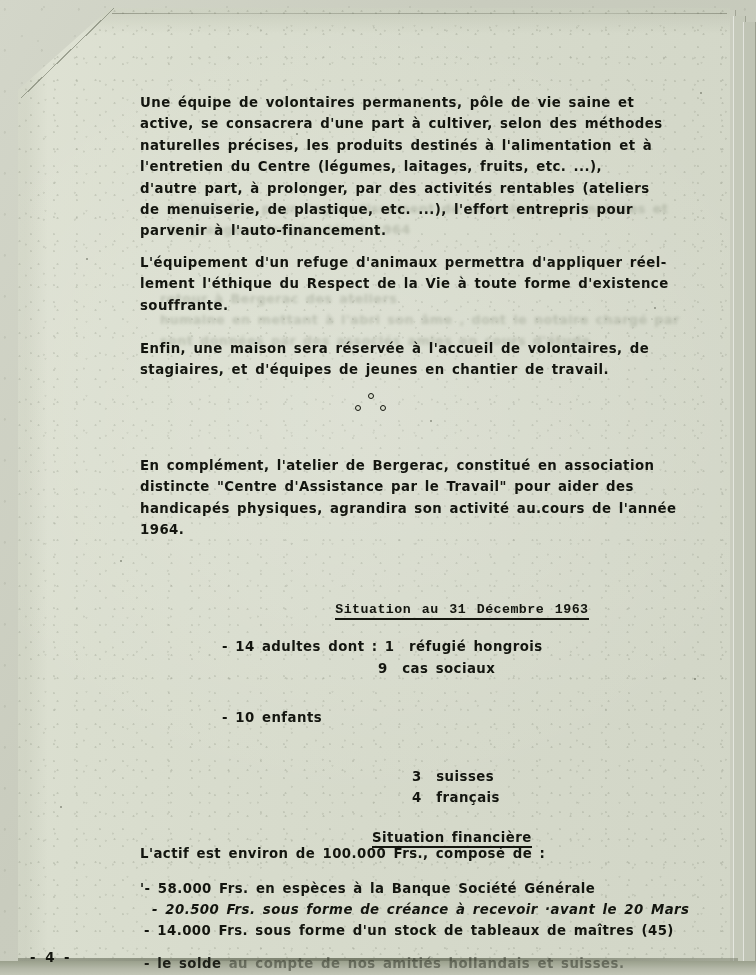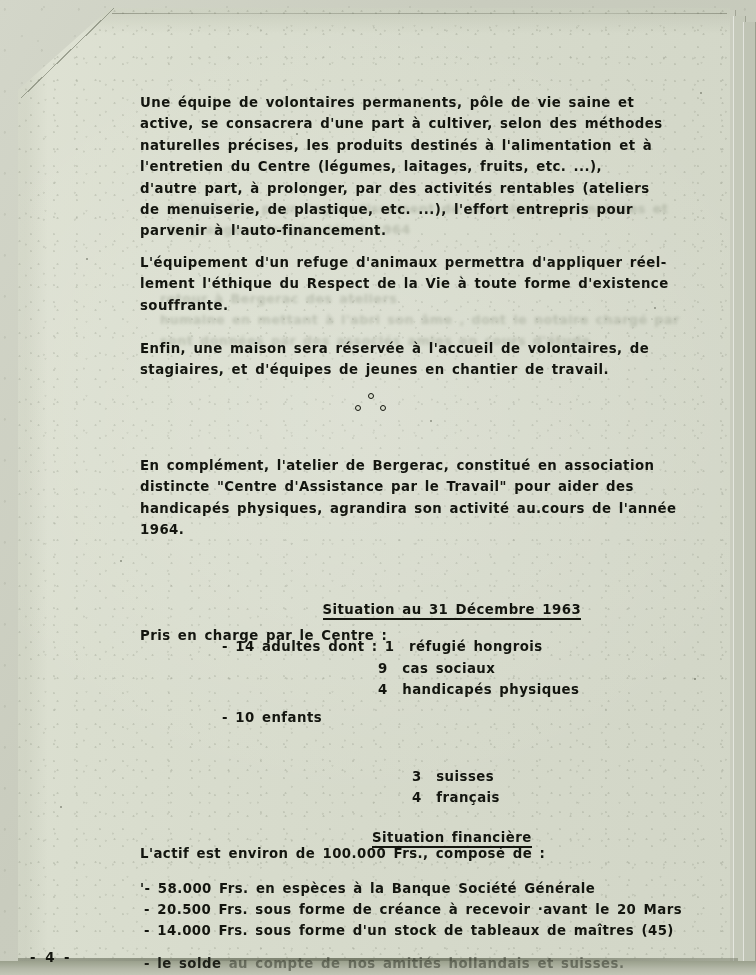--- a/index.html
+++ b/index.html
@@ -266,43 +266,41 @@
       <i class="o1"></i>
       <i class="o2"></i>
       <i class="o3"></i>
     </div>
 
     <div class="blk para" style="top:443px;">En complément, l'atelier de Bergerac, constitué en association
 distincte "Centre d'Assistance par le Travail" pour aider des
 handicapés physiques, agrandira son activité au.cours de l'année
 1964.</div>
 
-    <div class="blk heading" style="top:566px;">
+    <div class="blk heading" style="top:566px;font-family:Liberation Mono, monospace;">
       <span>Situation au 31 Décembre 1963</span>
     </div>
 
-    <div class="blk" style="left:140px; top:613px;">Pris en charge par le Centre :</div>
 
     <div class="blk" style="left:222px; top:624px;">- 14 adultes dont : 1  réfugié hongrois</div>
     <div class="blk" style="left:378px; top:646px;">9  cas sociaux</div>
-    <div class="blk" style="left:378px; top:667px;">4  handicapés physiques</div>
 
     <div class="blk" style="left:222px; top:695px;">- 10 enfants</div>
 
     <div class="blk" style="left:412px; top:754px;">3  suisses</div>
     <div class="blk" style="left:412px; top:775px;">4  français</div>
 
     <div class="blk heading" style="top:794px;">
       <span>Situation financière</span>
     </div>
 
     <div class="blk" style="left:140px; top:831px;">L'actif est environ de 100.000 Frs., composé de :</div>
 
     <div class="blk" style="left:140px; top:866px;">'- 58.000 Frs. en espèces à la Banque Société Générale</div>
-    <div class="blk" style="left:144px; top:887px;">- 20.500 Frs. sous forme de créance à recevoir ·avant le 20 Mars</div>
+    <div class="blk" style="left:152px; top:887px;font-style:italic;">- 20.500 Frs. sous forme de créance à recevoir ·avant le 20 Mars</div>
     <div class="blk" style="left:144px; top:908px;">- 14.000 Frs. sous forme d'un stock de tableaux de maîtres (45)</div>
 
     <div class="blk worn" style="left:144px; top:941px;"><span>- le solde </span><span class="faded">au compte de nos amitiés hollandais et suisses.</span></div>
 
     <div class="page-num">- 4 -</div>
   </div>
 
   <div class="speck" style="left:296px; top:133px; width:2px; height:2px;"></div>
   <div class="speck" style="left:700px; top:92px;  width:2px; height:2px;"></div>
   <div class="speck" style="left:86px;  top:258px; width:2px; height:2px;"></div>

